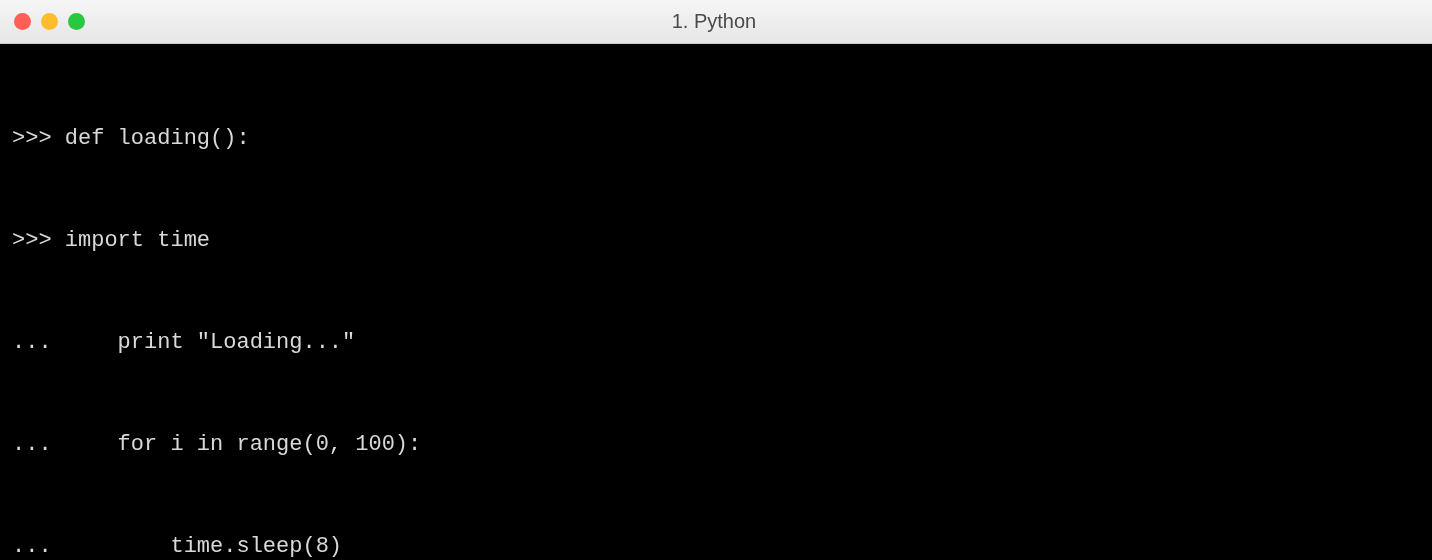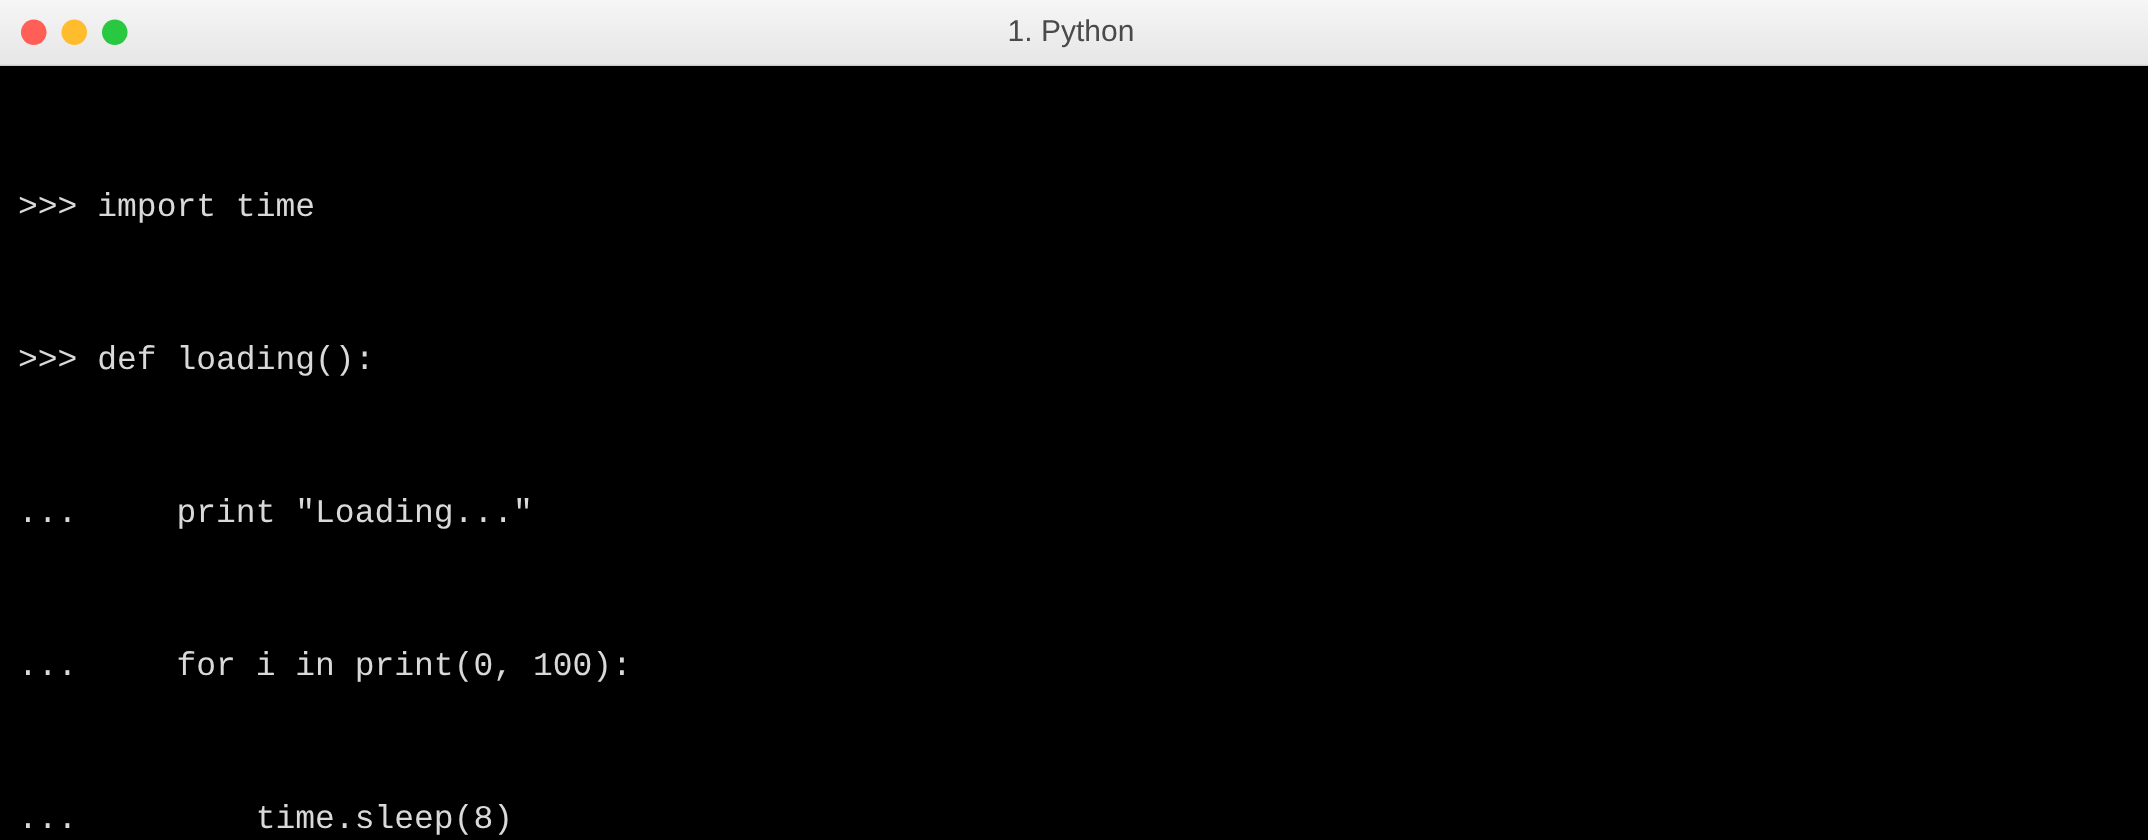--- a/index.html
+++ b/index.html
@@ -59,24 +59,24 @@
 <div class="titlebar">
   <div class="traffic-lights">
     <div class="tl tl-close"></div>
     <div class="tl tl-min"></div>
     <div class="tl tl-zoom"></div>
   </div>
   <div class="title">1. Python</div>
 </div>
 
 <div class="term">
+  <div class="line"><span>&gt;&gt;&gt; </span><span>def loading():</span></div>
   <div class="line"><span>&gt;&gt;&gt; </span><span>import time</span></div>
-  <div class="line"><span>&gt;&gt;&gt; </span><span>def loading():</span></div>
   <div class="line"><span>... </span><span>    print "Loading..."</span></div>
-  <div class="line"><span>... </span><span>    for i in print(0, 100):</span></div>
+  <div class="line"><span>... </span><span>    for i in range(0, 100):</span></div>
   <div class="line"><span>... </span><span>        time.sleep(8)</span></div>
   
   
   
   
   
   
   
   
 </div>

